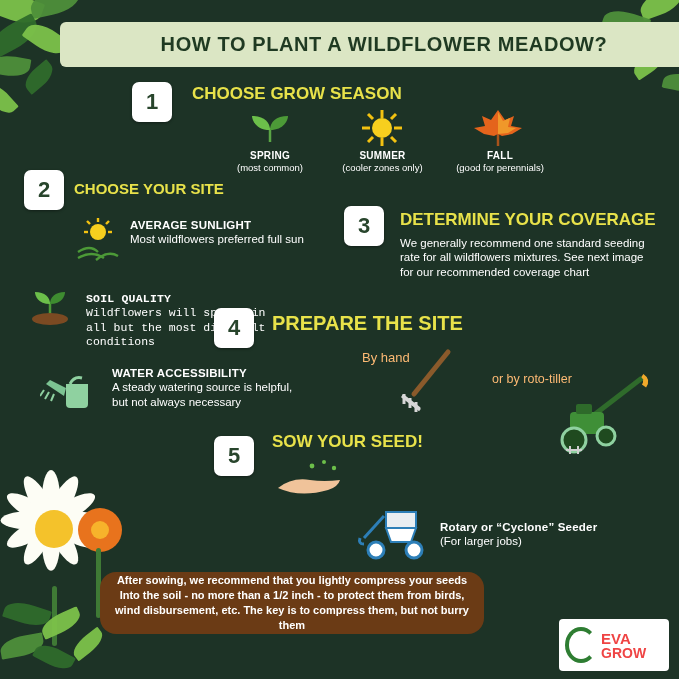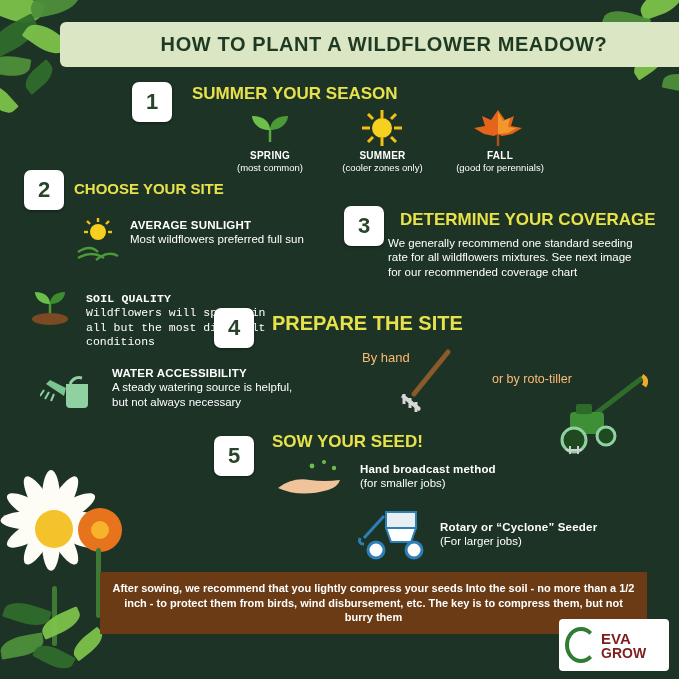--- a/index.html
+++ b/index.html
@@ -46,35 +46,35 @@
   .hdr{position:absolute;color:#e8e24a;font-weight:bold;}
   .sub{position:absolute;color:#ffffff;font-size:11.5px;line-height:1.25;}
   .lbl-bold{font-weight:bold;color:#ffffff;font-size:11.5px;letter-spacing:.2px;}
   .cap{position:absolute;text-align:center;font-size:9.5px;line-height:1.2;}
   .cap b{font-size:10px;letter-spacing:.3px;}
 
   .white-txt{position:absolute;color:#fdba74;font-size:13px;}
 
   
   .note{
-    position:absolute;left:100px;top:572px;width:547px;height:62px;
-    background:#6b3b15;border-radius:0;
+    position:absolute;left:100px;top:572px;width:384px;height:62px;
+    background:#6b3b15;border-radius:16px;
     display:flex;align-items:center;justify-content:center;text-align:center;
     padding:4px 12px;box-sizing:border-box;
   }
   .note span{font-size:11px;line-height:1.35;color:#ffffff;font-weight:bold;}
 
   
   .logo{
     position:absolute;right:10px;bottom:8px;width:110px;height:52px;
     background:#fff;border-radius:4px;display:flex;align-items:center;gap:4px;
     padding-left:6px;box-sizing:border-box;
   }
   .logo .mark{width:24px;height:28px;border:4px solid #2e7d32;border-radius:50%;border-right-color:transparent;}
-  .logo .txt{color:#7f1d1d;font-weight:bold;font-size:15px;line-height:1;}
+  .logo .txt{color:#ef4444;font-weight:bold;font-size:15px;line-height:1;}
   .logo .txt small{display:block;font-size:14px;}
 
   
   .daisy{position:absolute;left:-10px;top:462px;width:130px;height:130px;}
   .petal{position:absolute;left:52px;top:8px;width:18px;height:56px;background:#fdfdf5;border-radius:50%;transform-origin:50% 90%;}
   .daisy-core{position:absolute;left:45px;top:48px;width:38px;height:38px;background:#f4c22b;border-radius:50%;}
   .marigold{position:absolute;left:78px;top:508px;width:44px;height:44px;background:#e8731d;border-radius:50%;}
   .marigold:after{content:"";position:absolute;left:13px;top:13px;width:18px;height:18px;background:#f7b32b;border-radius:50%;}
   .stem{position:absolute;background:#3f7a35;border-radius:4px;}
 </style>
@@ -101,21 +101,21 @@
     <div class="leaf" style="right:-4px;top:86px;width:34px;height:17px;transform:rotate(12deg);"></div>
   </div>
 
   <div class="title-banner">
     <span>HOW TO PLANT A WILDFLOWER MEADOW?</span>
   </div>
 
   <div class="badge" style="left:132px;top:82px;">
     <span>1</span>
   </div>
-  <div class="hdr" style="left:192px;top:84px;font-size:17px;">SUMMER YOUR SEASON</div>
+  <div class="hdr" style="left:192px;top:84px;font-size:17px;">CHOOSE GROW SEASON</div>
 
   <svg style="position:absolute;left:246px;top:110px;" width="48" height="34" viewBox="0 0 48 34">
     <path d="M24 32 L24 18" stroke="#5aa545" stroke-width="2.5" fill="none"></path>
     <path d="M24 20 C10 20 6 10 6 6 C18 6 24 12 24 20Z" fill="#6cbf4a"></path>
     <path d="M24 20 C38 20 42 10 42 6 C30 6 24 12 24 20Z" fill="#4c9a37"></path>
   </svg>
   <div class="cap" style="left:230px;top:150px;width:80px;">
     <b>SPRING</b><br>
     <span>(most common)</span>
   </div>
@@ -196,21 +196,21 @@
   </svg>
   <div class="sub" style="left:112px;top:366px;width:190px;">
     <span class="lbl-bold">WATER ACCESSIBILITY</span><br>
     <span>A steady watering source is helpful, but not always necessary</span>
   </div>
 
   <div class="badge" style="left:344px;top:206px;">
     <span>3</span>
   </div>
   <div class="hdr" style="left:400px;top:210px;font-size:17px;">DETERMINE YOUR COVERAGE</div>
-  <div class="sub" style="left:388px;top:236px;width:250px;">We generally recommend one standard seeding rate for all  wildflowers mixtures. See next image for our recommended coverage chart</div>
+  <div class="sub" style="left:400px;top:236px;width:250px;">We generally recommend one standard seeding rate for all  wildflowers mixtures. See next image for our recommended coverage chart</div>
 
   <div class="badge" style="left:214px;top:308px;">
     <span>4</span>
   </div>
   <div class="hdr" style="left:272px;top:312px;font-size:20px;">PREPARE THE SITE</div>
   <div class="white-txt" style="left:362px;top:350px;">By hand</div>
   <div class="white-txt" style="left:492px;top:372px;font-size:12.5px;">or by roto-tiller</div>
 
   <svg style="position:absolute;left:392px;top:348px;" width="66" height="72" viewBox="0 0 66 72">
     <line x1="56" y1="4" x2="22" y2="46" stroke="#8a5a2b" stroke-width="5" stroke-linecap="round"></line>
@@ -243,24 +243,20 @@
   <div class="hdr" style="left:272px;top:432px;font-size:17px;">SOW YOUR SEED!</div>
 
   <svg style="position:absolute;left:272px;top:458px;" width="82" height="42" viewBox="0 0 82 42">
     <path d="M6 30 q22 10 50 2 q10 -3 12 -10 q-16 2 -30 0 q-18 -3 -32 8 z" fill="#f0c39a"></path>
     <g fill="#6cbf4a">
       <circle cx="40" cy="8" r="2.4"></circle>
         <circle cx="52" cy="4" r="2"></circle>
         <circle cx="62" cy="10" r="2.2"></circle>
     </g>
   </svg>
-  <div class="sub" style="left:360px;top:462px;width:200px;">
-    <span class="lbl-bold">Hand broadcast method</span><br>
-    <span>(for smaller jobs)</span>
-  </div>
 
   <svg style="position:absolute;left:356px;top:504px;" width="80" height="56" viewBox="0 0 80 56">
     <path d="M30 8 h30 v16 h-30 z" fill="#e9eef2" stroke="#2d7fb8" stroke-width="2"></path>
     <path d="M30 24 h30 l-5 14 h-20 z" fill="#ffffff" stroke="#2d7fb8" stroke-width="2"></path>
     <path d="M28 12 L8 34" stroke="#2d7fb8" stroke-width="3"></path>
     <path d="M4 34 q-2 6 4 6" stroke="#2d7fb8" stroke-width="3" fill="none"></path>
     <circle cx="20" cy="46" r="8" fill="#fff" stroke="#2d7fb8" stroke-width="3"></circle>
     <circle cx="58" cy="46" r="8" fill="#fff" stroke="#2d7fb8" stroke-width="3"></circle>
   </svg>
   <div class="sub" style="left:440px;top:520px;width:200px;">

